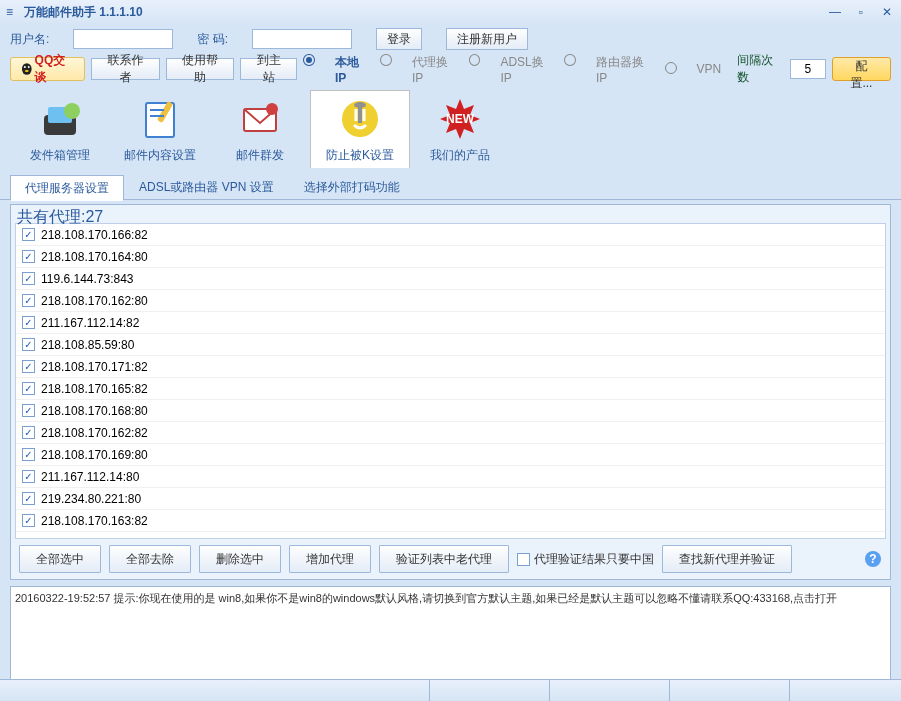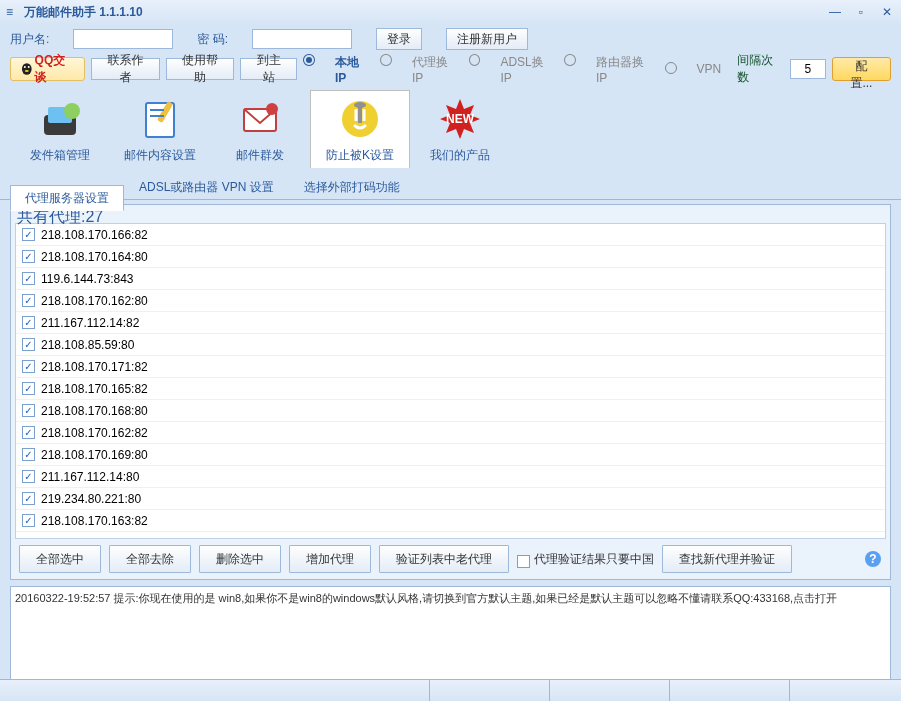--- a/index.html
+++ b/index.html
@@ -23,29 +23,29 @@
 .radio-item.active .radio-dot::after{content:"";width:6px;height:6px;background:#2b5a9c;border-radius:50%}
 .spin-input{width:36px;height:20px;border:1px solid #9cb8da;background:#fff;text-align:center}
 .config-btn{height:24px;padding:0 12px;background:linear-gradient(#ffe9a8,#ffd860);border:1px solid #e0a030;border-radius:3px;cursor:pointer;color:#333}
 .ribbon{height:90px;display:flex;padding:6px 10px;gap:0}
 .ribbon-item{width:100px;display:flex;flex-direction:column;align-items:center;justify-content:center;cursor:pointer;border:1px solid transparent}
 .ribbon-item.selected{background:#fff;border:1px solid #c0c0c0;border-bottom:none}
 .ribbon-icon{width:48px;height:48px;display:flex;align-items:center;justify-content:center;margin-bottom:4px}
 .ribbon-label{color:#2b5a9c}
 .tabs{height:26px;display:flex;padding:0 10px;border-bottom:1px solid #a0b8d8}
 .tab{padding:0 14px;height:26px;display:flex;align-items:center;cursor:pointer;color:#2b5a9c;border:1px solid transparent}
-.tab.active{background:#fff;border:1px solid #a0b8d8;border-bottom:1px solid #fff;position:relative;top:11px}
+.tab.active{background:#fff;border:1px solid #a0b8d8;border-bottom:1px solid #fff;position:relative;top:1px}
 .proxy-panel{margin:4px 10px 6px;border:1px solid #a0b8d8;background:#eaf2fc}
 .proxy-header{height:18px;padding:2px 6px;color:#2b5a9c;font-size:16px}
 .proxy-list{height:316px;overflow-y:scroll;background:#fff;border:1px solid #c0d0e8;margin:0 4px}
 .proxy-row{height:22px;display:flex;align-items:center;padding:0 6px;gap:6px;border-bottom:1px solid #f0f0f0}
 .chk{width:13px;height:13px;border:1px solid #7aa0d0;background:#fff;display:inline-flex;align-items:center;justify-content:center;color:#2060c0;font-size:10px}
 .action-row{height:40px;display:flex;align-items:center;padding:0 8px;gap:8px}
 .action-btn{height:28px;padding:0 16px;background:linear-gradient(#fefefe,#e4ecf7);border:1px solid #9cb8da;border-radius:1px;cursor:pointer;color:#333}
-.checkbox-label{display:flex;align-items:flex-end;gap:4px;color:#333}
+.checkbox-label{display:flex;align-items:center;gap:4px;color:#333}
 .help-icon{margin-left:auto;width:18px;height:18px;color:#3080e0}
 .log-area{margin:4px 10px;height:99px;border:1px solid #a0b8d8;background:#fff;padding:4px;color:#333;overflow:auto;font-size:11px}
 .statusbar{position:absolute;bottom:0;left:0;right:0;height:22px;background:linear-gradient(#e8f0fb,#d6e5f5);border-top:1px solid #a0b8d8;display:flex}
 .status-cell{border-right:1px solid #a0b8d8;height:100%;flex:0 0 auto}
 .status-cell:nth-child(1){width:430px}
 .status-cell:nth-child(2){width:120px}
 .status-cell:nth-child(3){width:120px}
 .status-cell:nth-child(4){width:120px}
 .status-cell:nth-child(5){flex:1;border-right:none}
 </style>

